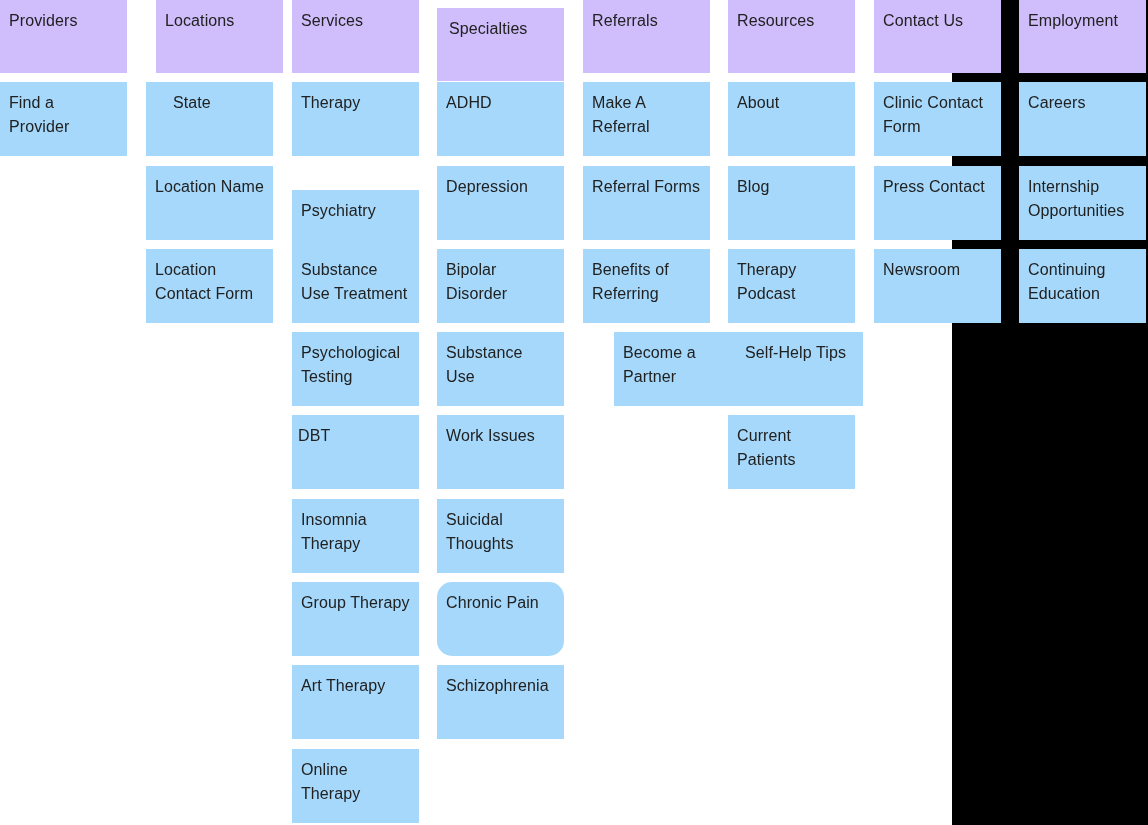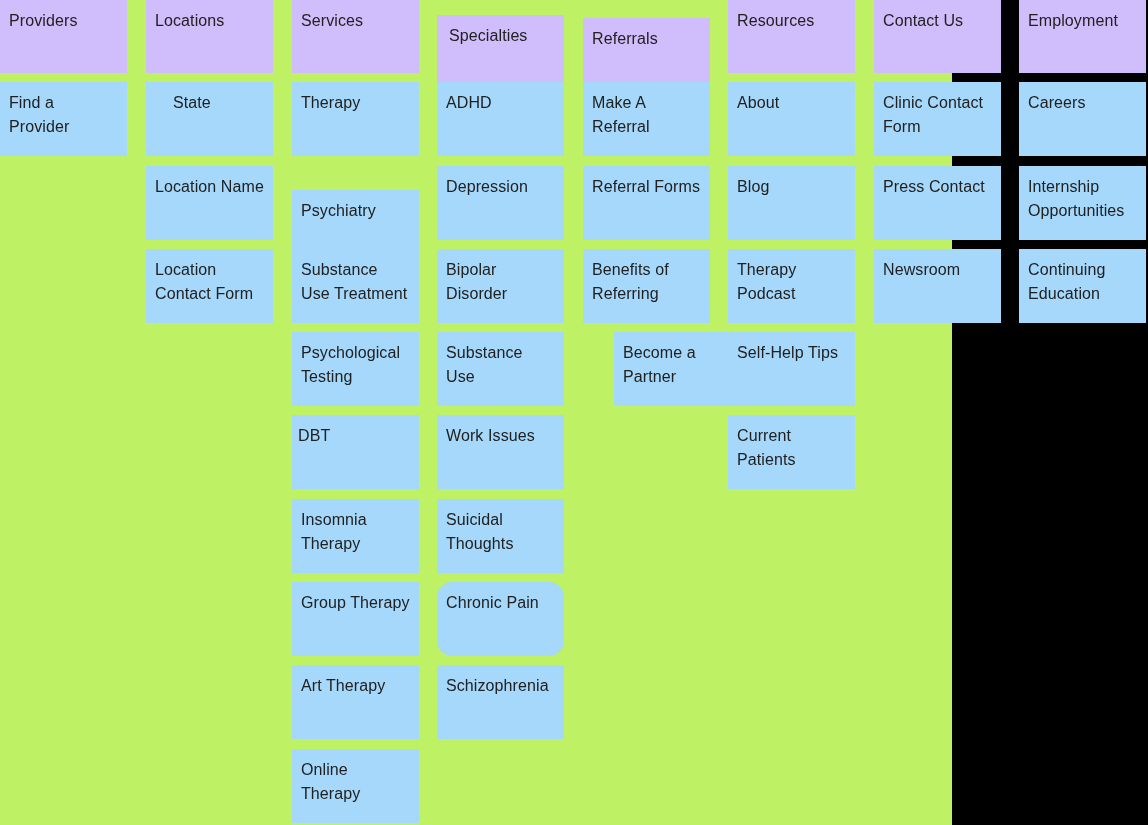--- a/index.html
+++ b/index.html
@@ -11,21 +11,21 @@
   body {
     width: 1148px;
     height: 825px;
     overflow: hidden;
     font-family: "Liberation Sans", sans-serif;
   }
   #sitemap {
     position: relative;
     width: 952px;
     height: 825px;
-    background: #bef264;
+    background: #ffffff;
   }
   .column {
     position: absolute;
     top: 0;
     width: 127px;
   }
   .node {
     position: absolute;
     width: 127px;
     height: 74px;
@@ -56,21 +56,21 @@
 <div id="sitemap">
     <div class="column" style="left: 0px;">
       <div class="node root" style="left: 0px; top: 0px;">
         <span class="node-label">Providers</span>
       </div>
       <div class="node child" style="left: 0px; top: 82px;">
         <span class="node-label">Find a Provider</span>
       </div>
     </div>
     <div class="column" style="left: 146px;">
-      <div class="node root" style="left: 0px; top: 0px;">
+      <div class="node root" style="left: 10px; top: 0px;">
         <span class="node-label">Locations</span>
       </div>
       <div class="node child" style="left: 0px; top: 82px; padding-left: 27px;">
         <span class="node-label">State</span>
       </div>
       <div class="node child" style="left: 0px; top: 166px;">
         <span class="node-label">Location Name</span>
       </div>
       <div class="node child" style="left: 0px; top: 249px;">
         <span class="node-label">Location Contact Form</span>
@@ -102,21 +102,21 @@
         <span class="node-label">Group Therapy</span>
       </div>
       <div class="node child" style="left: 0px; top: 665px;">
         <span class="node-label">Art Therapy</span>
       </div>
       <div class="node child" style="left: 0px; top: 749px;">
         <span class="node-label">Online Therapy</span>
       </div>
     </div>
     <div class="column" style="left: 437px;">
-      <div class="node root" style="left: 0px; top: 15px; padding-left: 12px;">
+      <div class="node root" style="left: 0px; top: 8px; padding-left: 12px;">
         <span class="node-label">Specialties</span>
       </div>
       <div class="node child" style="left: 0px; top: 82px;">
         <span class="node-label">ADHD</span>
       </div>
       <div class="node child" style="left: 0px; top: 166px;">
         <span class="node-label">Depression</span>
       </div>
       <div class="node child" style="left: 0px; top: 249px;">
         <span class="node-label">Bipolar Disorder</span>
@@ -131,21 +131,21 @@
         <span class="node-label">Suicidal Thoughts</span>
       </div>
       <div class="node child" style="left: 0px; top: 582px; border-radius: 15px;">
         <span class="node-label">Chronic Pain</span>
       </div>
       <div class="node child" style="left: 0px; top: 665px;">
         <span class="node-label">Schizophrenia</span>
       </div>
     </div>
     <div class="column" style="left: 583px;">
-      <div class="node root" style="left: 0px; top: 18px;">
+      <div class="node root" style="left: 0px; top: 0px;">
         <span class="node-label">Referrals</span>
       </div>
       <div class="node child" style="left: 0px; top: 82px;">
         <span class="node-label">Make A Referral</span>
       </div>
       <div class="node child" style="left: 0px; top: 166px;">
         <span class="node-label">Referral Forms</span>
       </div>
       <div class="node child" style="left: 0px; top: 249px;">
         <span class="node-label">Benefits of Referring</span>
@@ -160,21 +160,21 @@
       </div>
       <div class="node child" style="left: 0px; top: 82px;">
         <span class="node-label">About</span>
       </div>
       <div class="node child" style="left: 0px; top: 166px;">
         <span class="node-label">Blog</span>
       </div>
       <div class="node child" style="left: 0px; top: 249px;">
         <span class="node-label">Therapy Podcast</span>
       </div>
-      <div class="node child" style="left: 0px; top: 332px;">
+      <div class="node child" style="left: 8px; top: 332px;">
         <span class="node-label">Self-Help Tips</span>
       </div>
       <div class="node child" style="left: 0px; top: 415px;">
         <span class="node-label">Current Patients</span>
       </div>
     </div>
     <div class="column" style="left: 874px;">
       <div class="node root" style="left: 0px; top: 0px;">
         <span class="node-label">Contact Us</span>
       </div>

